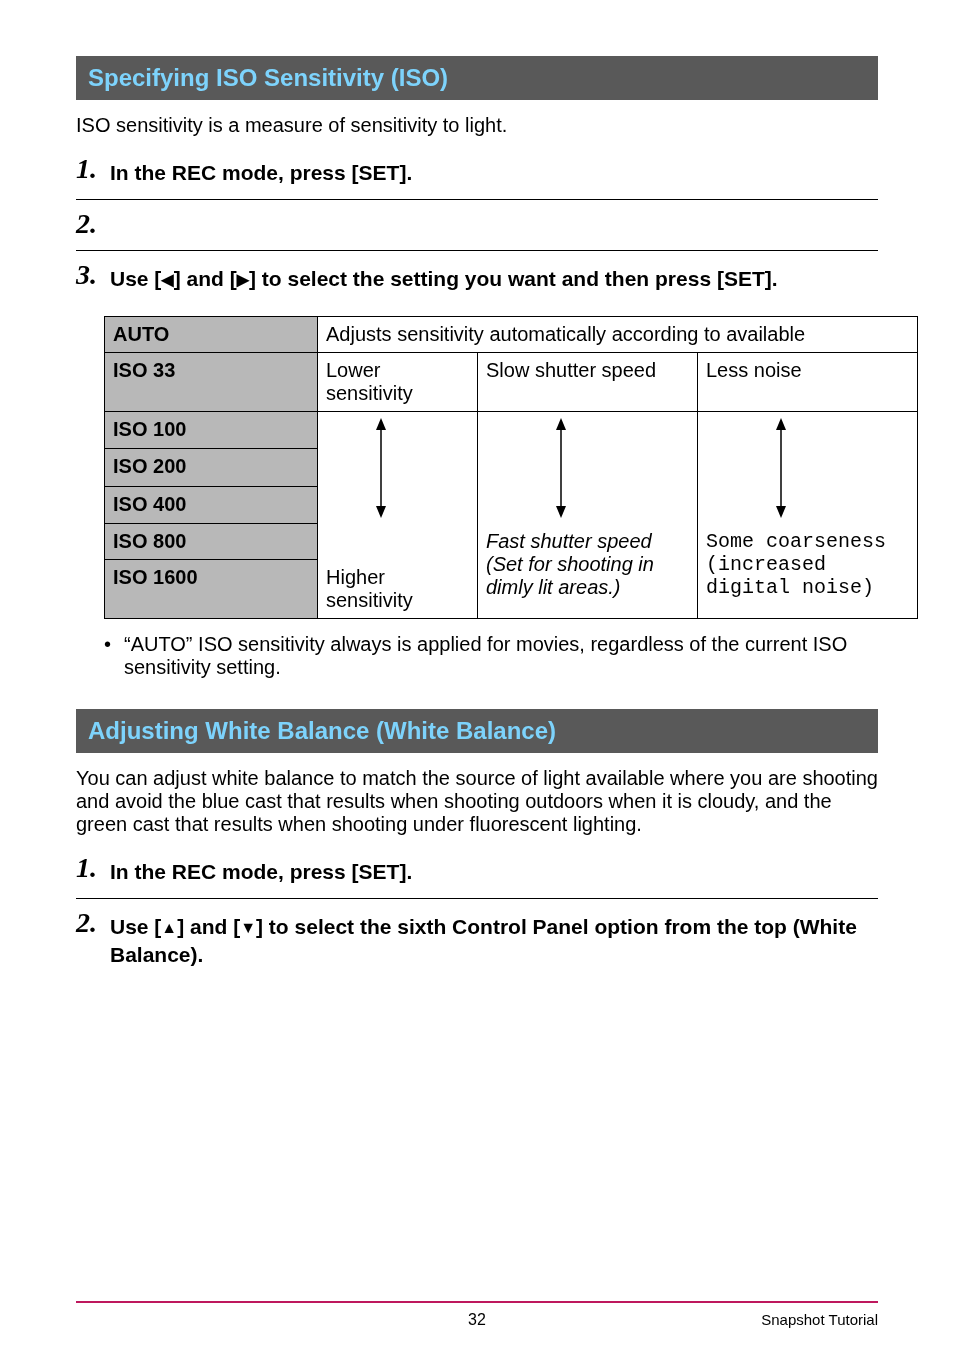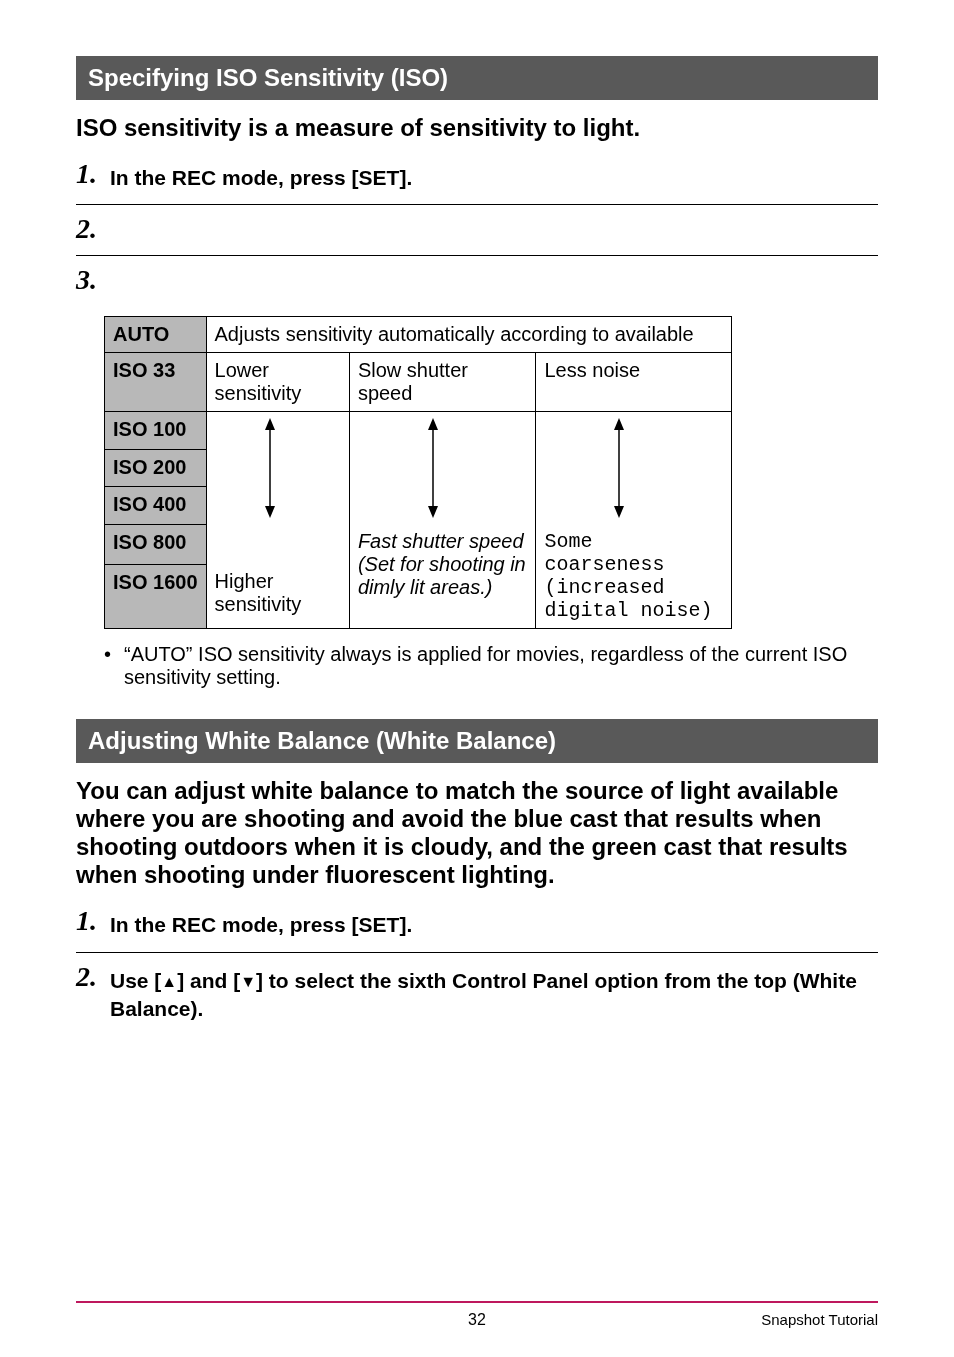--- a/index.html
+++ b/index.html
@@ -7,30 +7,29 @@
     font-family: Arial, Helvetica, sans-serif;
     background: #ffffff;
     width: 954px;
     height: 1357px;
     position: relative;
     padding: 56px 76px 0 76px;
     color: #000;
   }
   .section-header {
     background: #595959;
-    color: #ffffff;
+    color: #7dd3fc;
     font-weight: bold;
     font-size: 24px;
     padding: 8px 12px;
     margin-bottom: 14px;
   }
   .intro {
-    font-size: 24px;
+    font-size: 20px;
     margin-bottom: 18px;
-    font-weight: bold;
   }
   .step-row {
     display: flex;
     align-items: flex-start;
     border-bottom: 1px solid #000;
     padding-bottom: 12px;
     margin-bottom: 10px;
     gap: 8px;
   }
   .step-row.no-border {
@@ -49,21 +48,21 @@
     font-weight: bold;
     line-height: 1.35;
     padding-top: 4px;
   }
   .step-text .tri {
     font-size: 16px;
     vertical-align: 1px;
   }
   table.iso {
     border-collapse: collapse;
-    width: 628px;
+    width: 814px;
     margin-left: 28px;
     margin-bottom: 14px;
   }
   table.iso td, table.iso th {
     border: 1px solid #000;
     font-size: 20px;
     padding: 6px 8px;
     text-align: left;
     vertical-align: top;
   }
@@ -123,20 +122,23 @@
   <div class="step-num">1.</div>
   <div class="step-text">In the REC mode, press [SET].</div>
 </div>
 
 <div class="step-row">
   <div class="step-num">2.</div>
 </div>
 
 <div class="step-row no-border">
   <div class="step-num">3.</div>
+  <div class="step-text">
+    <span>Use [</span><span class="tri">◀</span><span>] and [</span><span class="tri">▶</span><span>] to select the setting you want and then press [SET].</span>
+  </div>
 </div>
 
 <table class="iso">
   <tbody>
       <tr>
     <th>AUTO</th>
     <td colspan="3">Adjusts sensitivity automatically according to available</td>
   </tr>
   <tr>
     <th>ISO 33</th>

